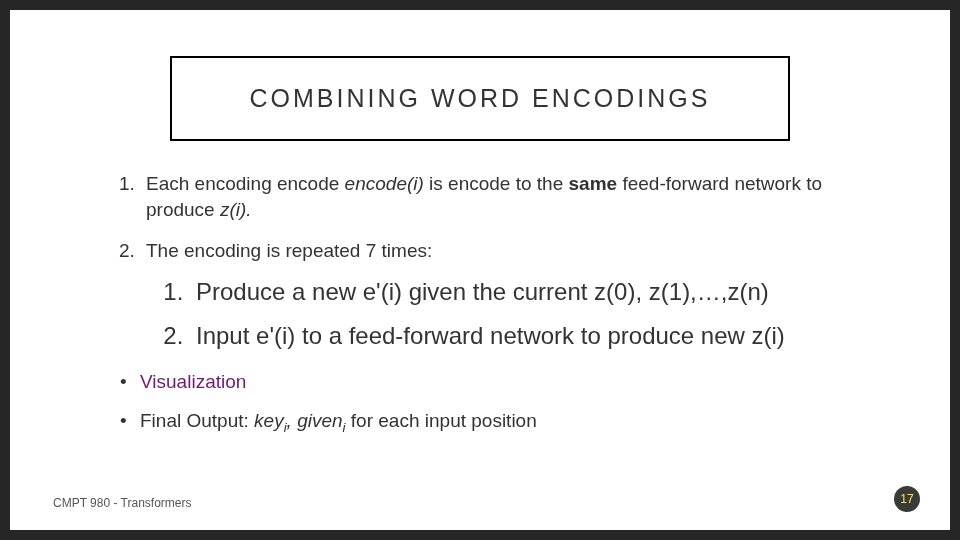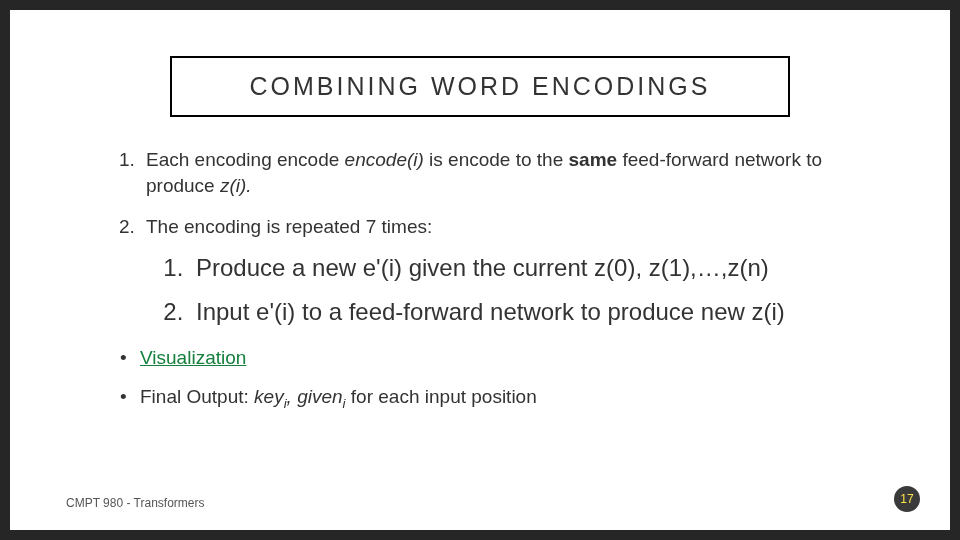--- a/index.html
+++ b/index.html
@@ -15,21 +15,21 @@
     background: #ffffff;
     width: 940px;
     height: 520px;
     position: relative;
     padding: 28px 58px 0 58px;
   }
   .title-box {
     border: 2px solid #000;
     width: 620px;
     margin: 18px auto 30px auto;
-    padding: 14px 10px;
+    padding: 26px 10px;
     text-align: center;
   }
   .title-box h1 {
     font-weight: 400;
     font-size: 25px;
     letter-spacing: 3px;
     color: #333;
   }
   .content {
     padding: 0 40px 0 46px;
@@ -68,25 +68,25 @@
   ul.bullets > li::before {
     content: "•";
     position: absolute;
     left: 2px;
     top: 0;
     color: #333;
     font-size: 19px;
   }
   .italic { font-style: italic; }
   .bold { font-weight: 700; }
-  .link { color: #15803d; text-decoration: underline; cursor: pointer; }
+  .link { color: #701a75; cursor: pointer; }
   .sub { font-size: 0.7em; vertical-align: sub; font-style: italic; }
   .footer-left {
     position: absolute;
-    left: 56px;
+    left: 43px;
     bottom: 20px;
     font-size: 12px;
     color: #555;
   }
   .page-badge {
     position: absolute;
     right: 30px;
     bottom: 18px;
     width: 26px;
     height: 26px;

